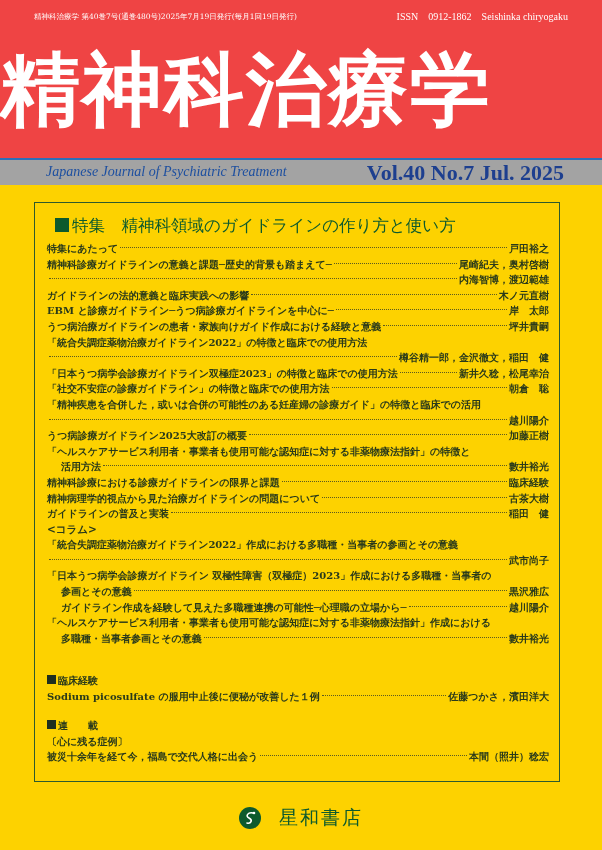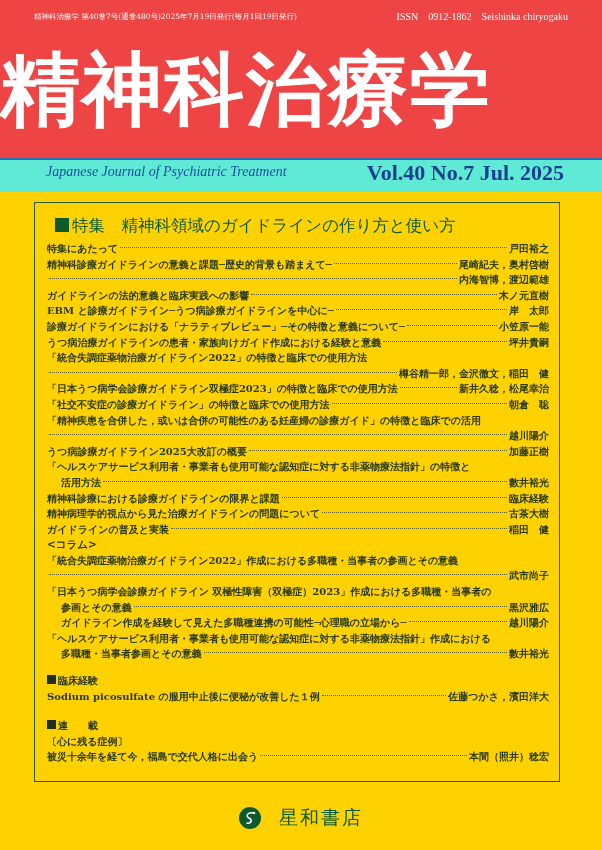--- a/index.html
+++ b/index.html
@@ -19,22 +19,22 @@
     display: flex; justify-content: space-between; align-items: center;
     color: #ffffff; font-size: 7.5px; letter-spacing: 0;
   }
   .meta-line .issn { font-size: 10px; font-family: "Liberation Serif", serif; }
   .title {
     position: absolute; top: 30px; left: 0; width: 602px; text-align: left;
     color: #ffffff; font-family: "DejaVu Serif", serif; font-weight: bold;
     font-size: 80px; line-height: 118px; letter-spacing: 2px;
   }
   .subband {
-    position: absolute; left: 0; top: 158px; width: 602px; height: 34px;
-    background: #5eead4; border-top: 2px solid #2c6fb8;
+    position: absolute; left: 0; top: 158px; width: 602px; height: 27px;
+    background: #a3a3a3; border-top: 2px solid #2c6fb8;
   }
   .subband .en {
     position: absolute; left: 46px; top: 4px;
     font-family: "Liberation Serif", serif; font-style: italic;
     font-size: 14px; color: #1d4fa0;
   }
   .subband .vol {
     position: absolute; right: 38px; top: 0px;
     font-family: "Liberation Serif", serif; font-weight: bold;
     font-size: 22px; color: #1d3f8f;
@@ -109,25 +109,20 @@
         <span class="t">ガイドラインの法的意義と臨床実践への影響</span>
         <span class="dots"></span>
         <span class="a">木ノ元直樹</span>
       </div>
     <div class="row">
         <span class="t">EBM と診療ガイドライン─うつ病診療ガイドラインを中心に─</span>
         <span class="dots"></span>
         <span class="a">岸　太郎</span>
       </div>
     <div class="row">
-        <span class="t">診療ガイドラインにおける「ナラティブレビュー」─その特徴と意義について─</span>
-        <span class="dots"></span>
-        <span class="a">小笠原一能</span>
-      </div>
-    <div class="row">
         <span class="t">うつ病治療ガイドラインの患者・家族向けガイド作成における経験と意義</span>
         <span class="dots"></span>
         <span class="a">坪井貴嗣</span>
       </div>
     <div class="row">
         <span class="t">「統合失調症薬物治療ガイドライン2022」の特徴と臨床での使用方法</span>
       </div>
     <div class="row">
         <span class="dots"></span>
         <span class="a">樽谷精一郎，金沢徹文，稲田　健</span>

